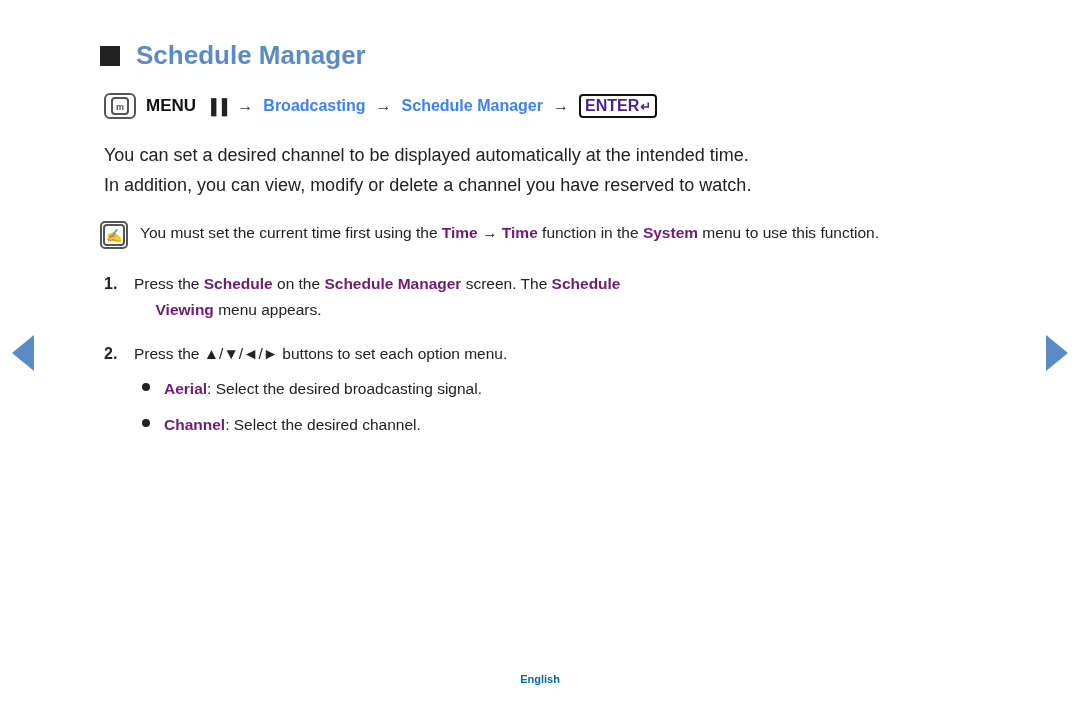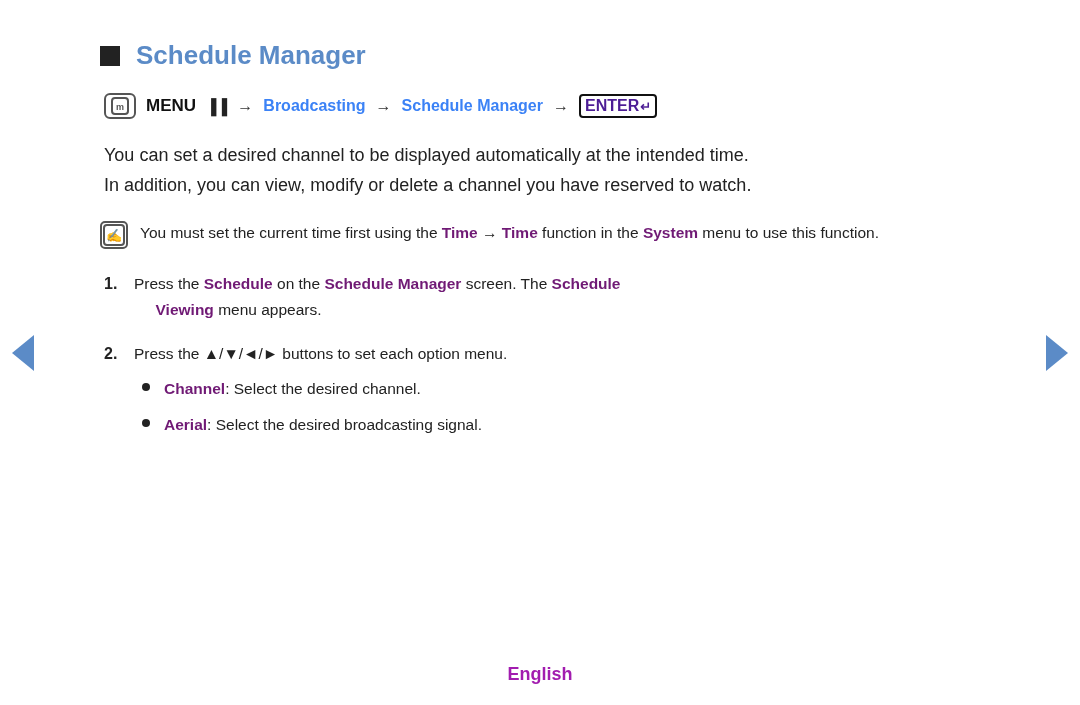--- a/index.html
+++ b/index.html
@@ -231,23 +231,23 @@
       font-weight: 600;
     }
 
     
     .footer {
       position: absolute;
       bottom: 20px;
       left: 0;
       right: 0;
       text-align: center;
-      font-size: 18px;
+      font-size: 11px;
       font-weight: bold;
-      color: #a21caf;
+      color: #0369a1;
     }
   </style>
 </head>
 <body>
 
 <div class="nav-arrow-left"></div>
 
 <div class="nav-arrow-right"></div>
 
 <div class="page-wrapper">
@@ -316,27 +316,27 @@
       </li>
 
       <li>
         <span class="list-number">2.</span>
         <div class="list-content">
           Press the ▲/▼/◄/► buttons to set each option menu.
           <ul class="bullet-list">
             <li>
               <span class="bullet-dot"></span>
               <span>
-                <span class="link-blue">Channel</span>: Select the desired channel.
+                <span class="link-blue">Aerial</span>: Select the desired broadcasting signal.
               </span>
             </li>
             <li>
               <span class="bullet-dot"></span>
               <span>
-                <span class="link-blue">Aerial</span>: Select the desired broadcasting signal.
+                <span class="link-blue">Channel</span>: Select the desired channel.
               </span>
             </li>
           </ul>
         </div>
       </li>
     </ol>
 
   </div>
 </div>
 

